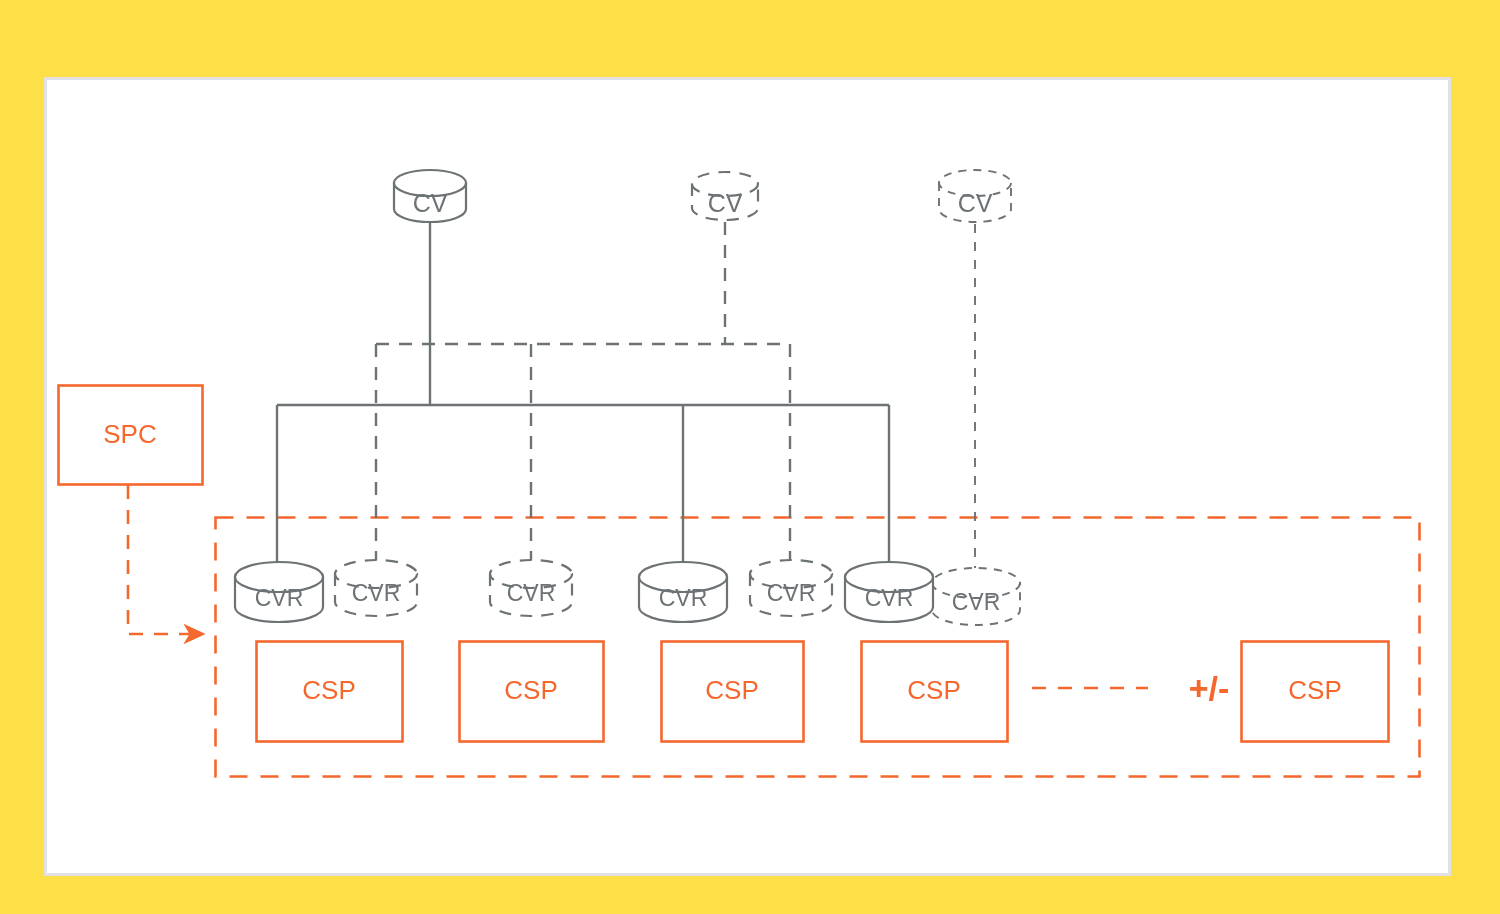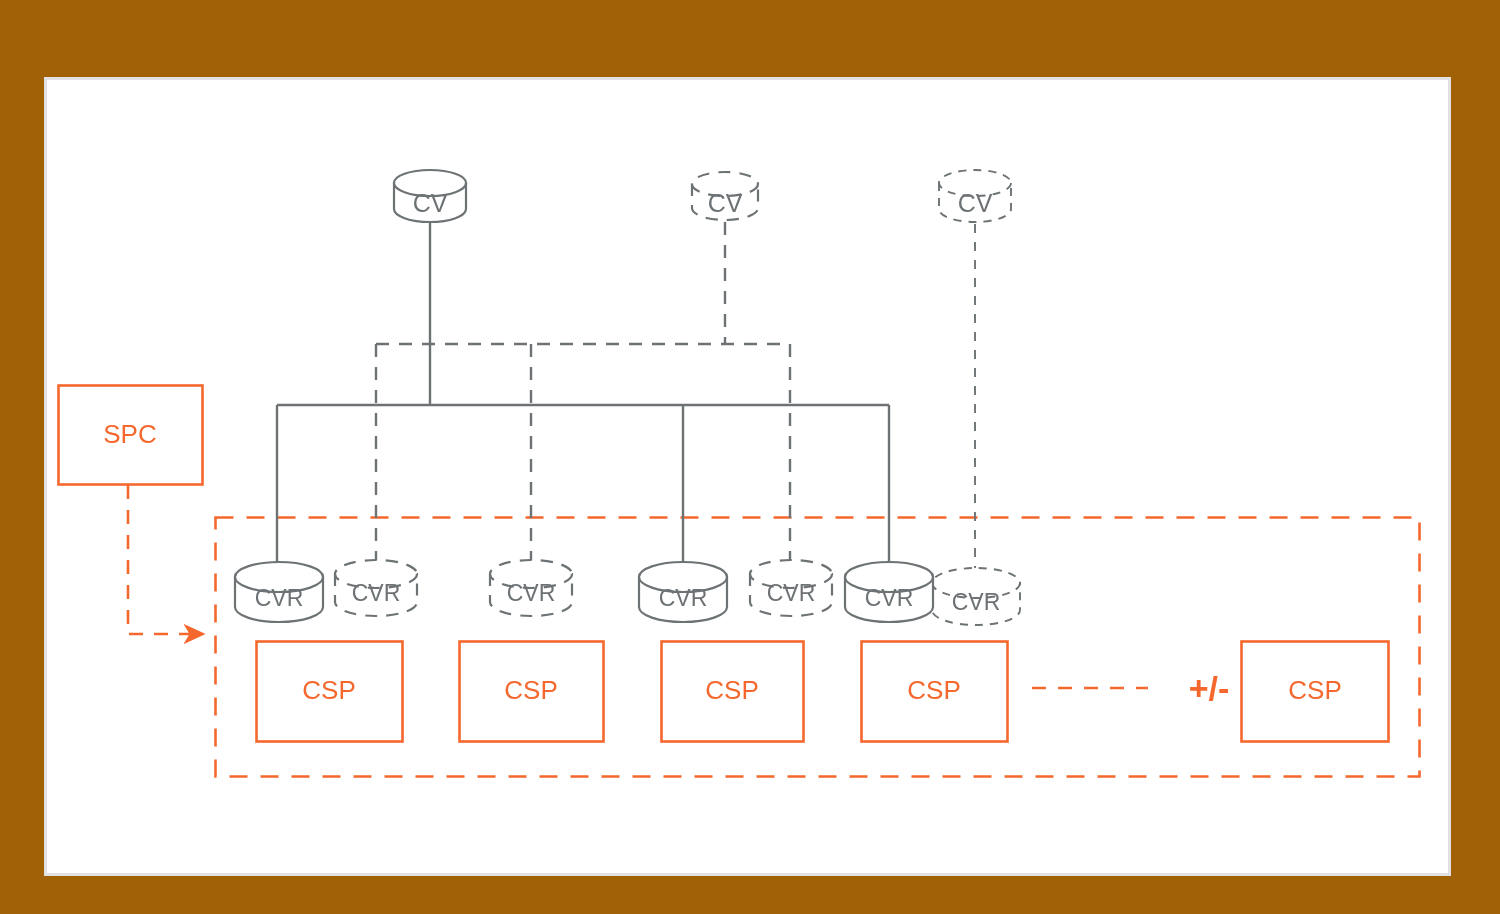--- a/index.html
+++ b/index.html
@@ -6,21 +6,21 @@
   html, body {
     margin: 0;
     padding: 0;
     background: #ffffff;
     font-family: "Liberation Sans", sans-serif;
   }
   #stage {
     position: relative;
     width: 1500px;
     height: 914px;
-    background: #a16207;
+    background: #fde047;
     overflow: hidden;
     text-decoration: underline;
   }
   #diagram-svg {
     position: absolute;
     left: 0;
     top: 0;
     width: 1500px;
     height: 914px;
   }

